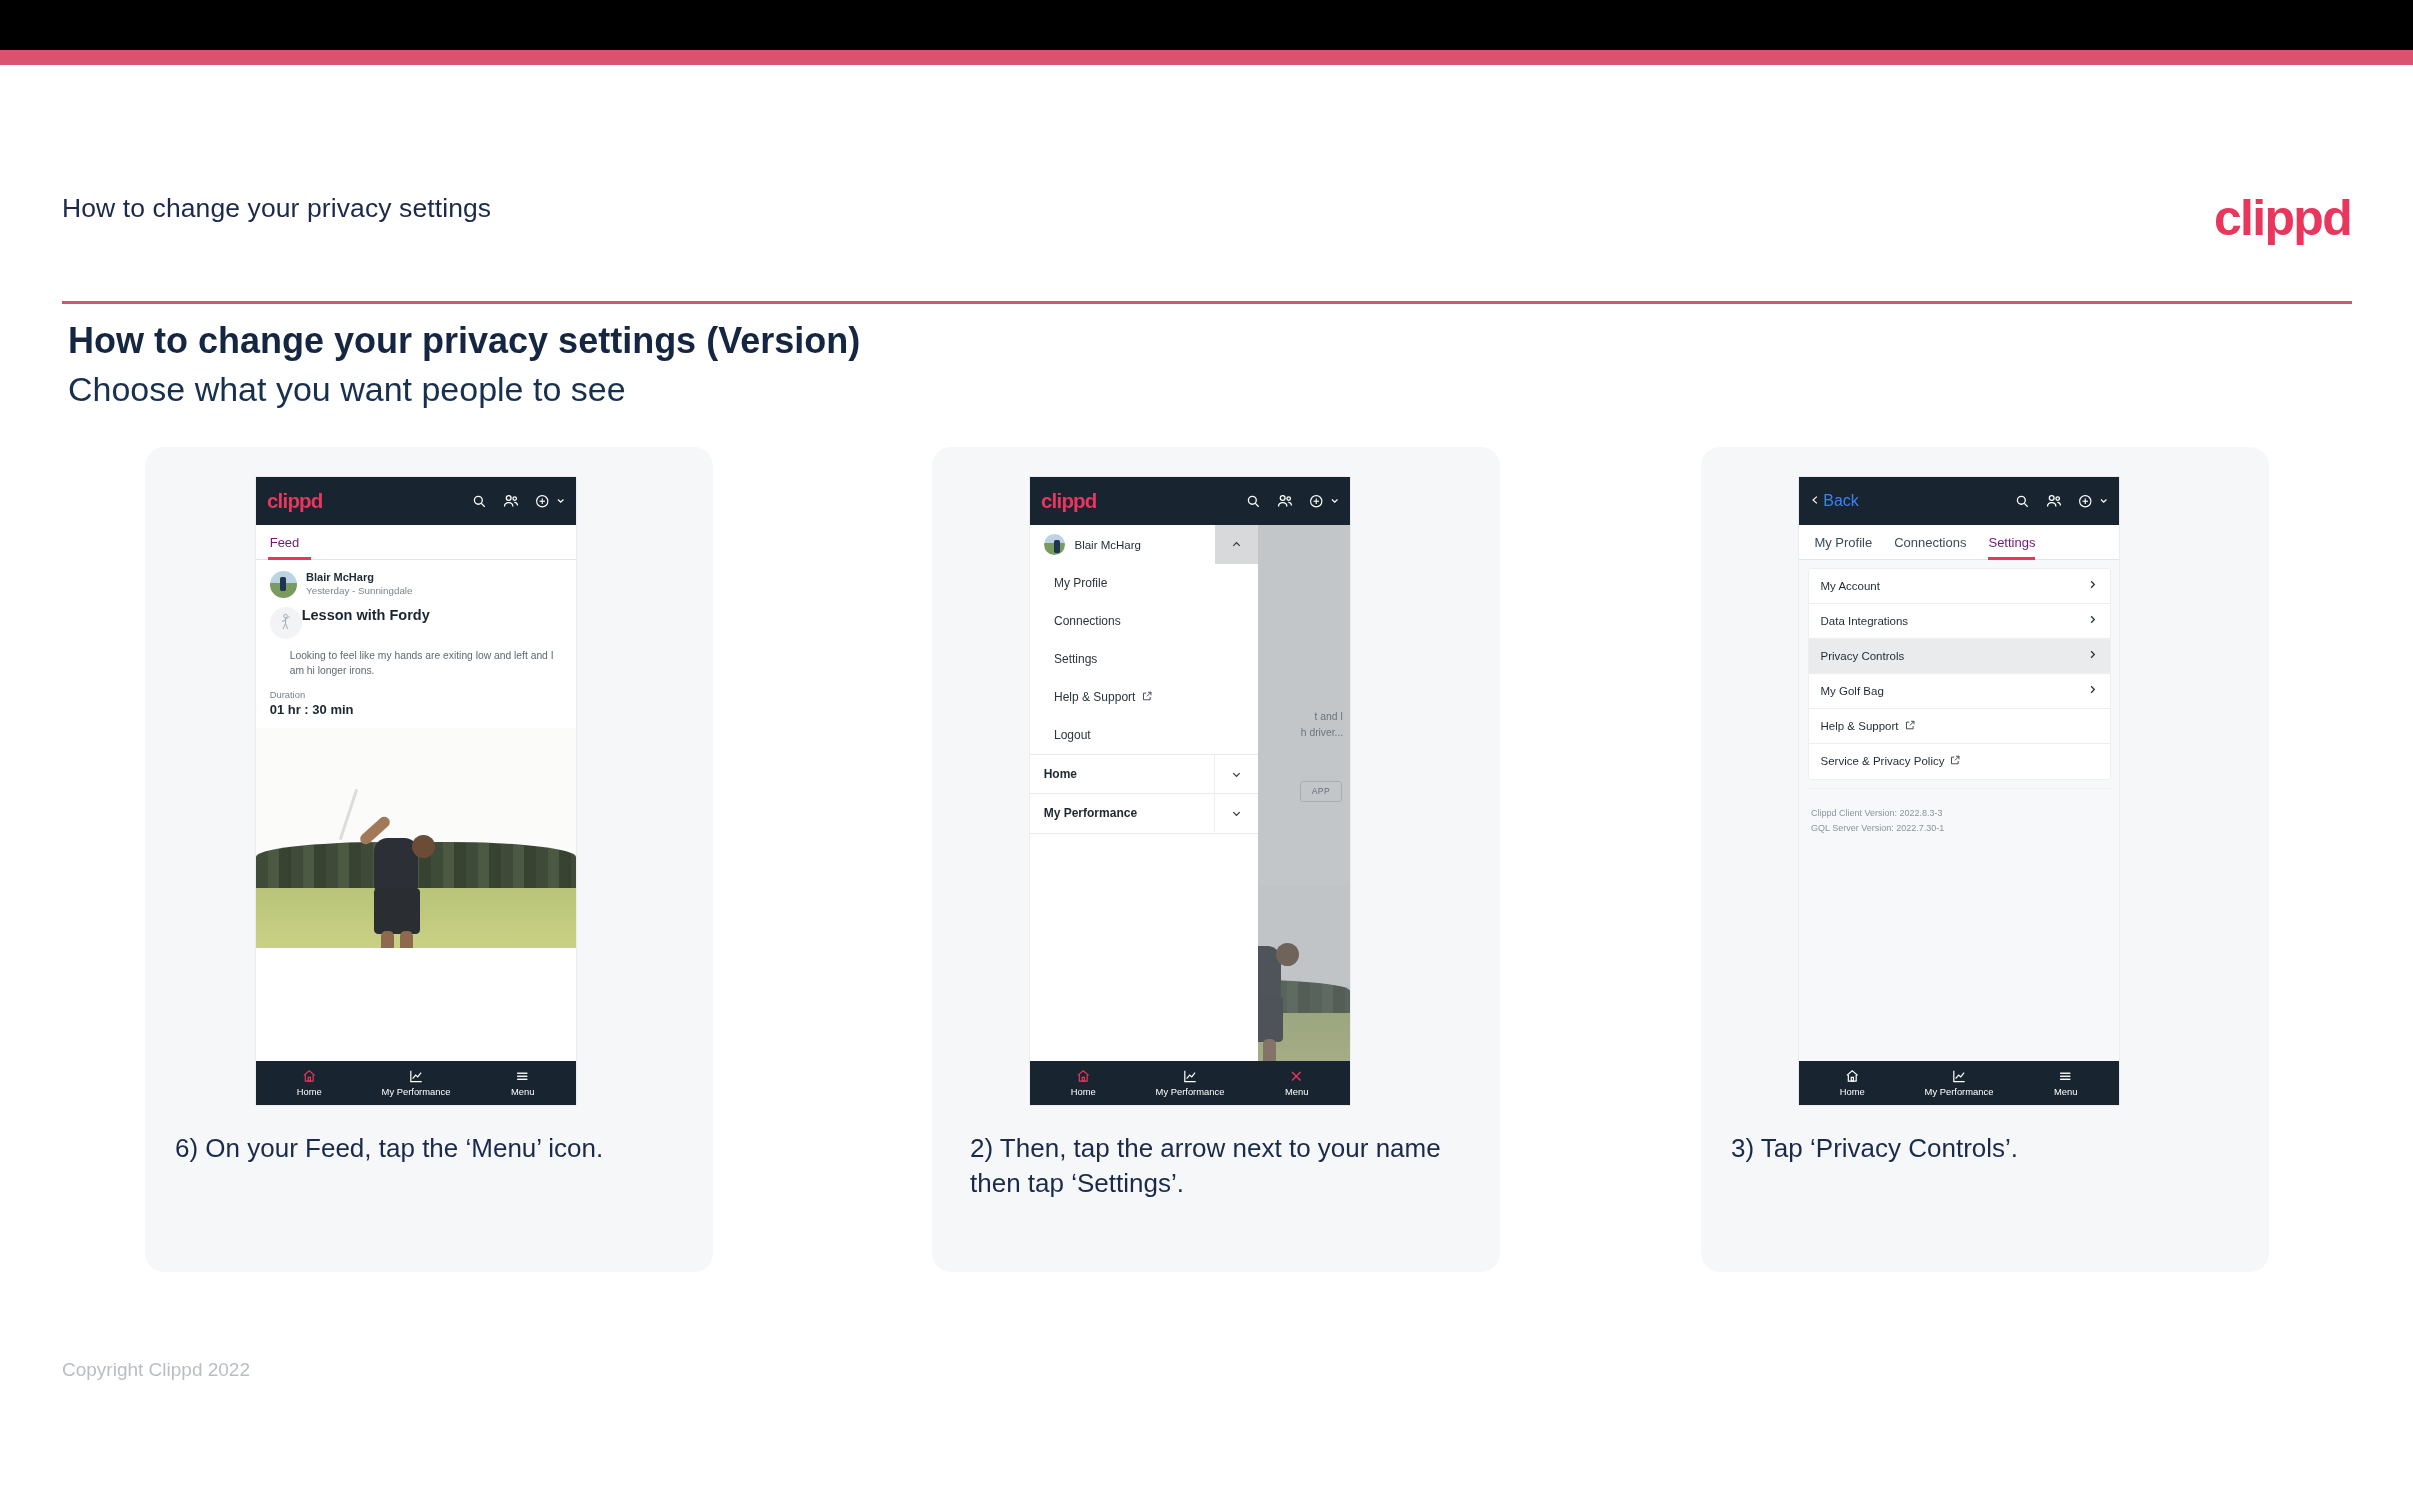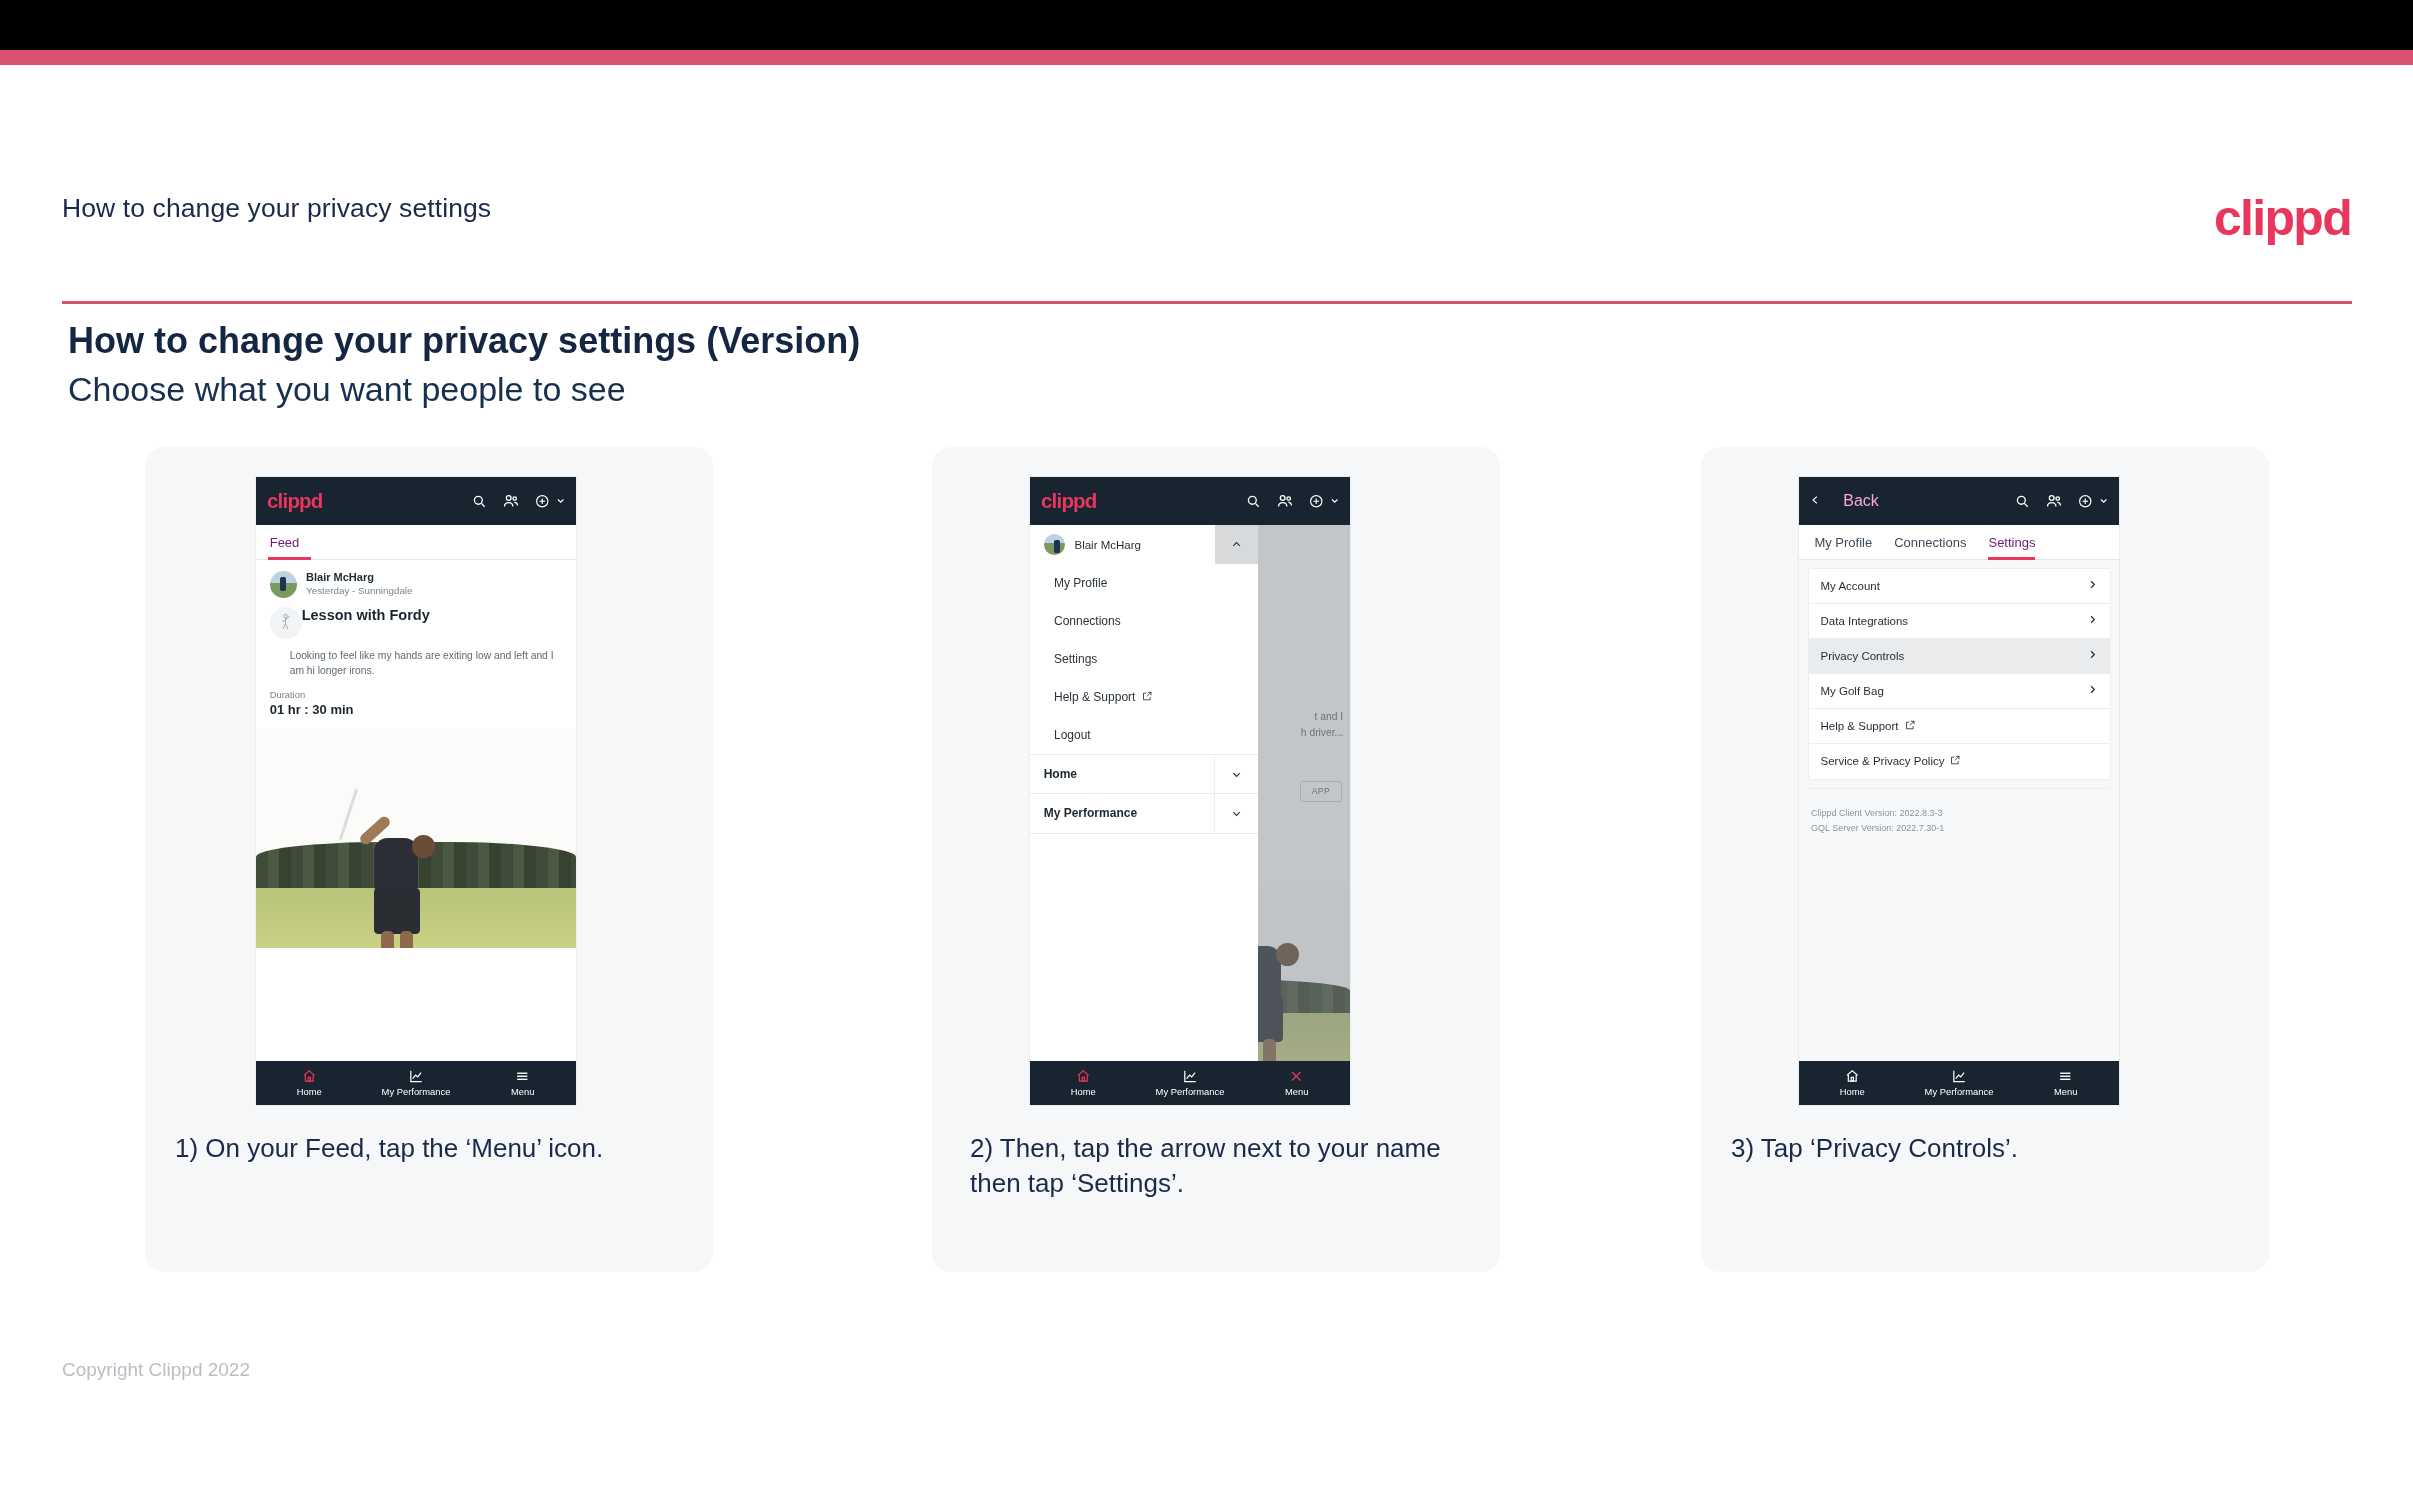--- a/index.html
+++ b/index.html
@@ -55,21 +55,21 @@
     box-shadow:0 0 0 0.9px rgba(0,0,0,.05);
   }
   #phone-2{left:98px;width:320px;}
   #phone-3{left:98px;width:320px;}
 
   .appbar{
     position:relative;height:48px;background:#18242f;
     display:flex;align-items:center;padding:0 11px;box-sizing:border-box;
   }
   .appbar-logo{font-size:20.5px;font-weight:700;color:#e8365d;letter-spacing:-0.8px;}
-  .appbar-back{display:flex;align-items:center;gap:23px;color:#f9a8d4;font-size:16px;}
+  .appbar-back{display:flex;align-items:center;gap:3px;color:#3b82f6;font-size:16px;}
   .appbar-icons{margin-left:auto;display:flex;align-items:center;gap:16px;color:#fff;}
   .appbar-icons svg{display:block;}
 
   
   .tabbar{display:flex;align-items:center;height:35px;border-bottom:0.9px solid #e3e6e8;background:#fff;padding-left:15.4px;box-sizing:border-box;}
   .tabbar .tab{font-size:13px;color:#3d4b58;margin-right:22px;position:relative;height:35px;line-height:35px;}
   .tabbar .tab.active{color:#701a75;}
   .tabbar .tab.active::after{content:"";position:absolute;left:0;right:0;bottom:0;height:2.6px;background:#e8365d;}
   .tabbar-feed{padding-left:13.7px;}
   .tabbar-feed .tab{margin-right:0;}
@@ -268,21 +268,21 @@
       <div class="bn-item">
         <svg width="14.5" height="14.5" viewBox="0 0 24 24" stroke="#fff" stroke-width="2.3">
             <line x1="3.5" y1="7" x2="20.5" y2="7"></line>
             <line x1="3.5" y1="12" x2="20.5" y2="12"></line>
             <line x1="3.5" y1="17" x2="20.5" y2="17"></line>
           </svg>
         <span class="bn-label">Menu</span>
       </div>
     </div>
   </div>
-  <div class="caption" id="caption-1" style="position:absolute;left:30px;top:684px;width:530px;">1) On your Feed, tap the ‘Menu’ icon.</div>
+  <div class="caption" id="caption-1" style="position:absolute;left:30px;top:684px;width:530px;">6) On your Feed, tap the ‘Menu’ icon.</div>
 </div>
 
 <div class="card" id="card-2">
   <div class="phone" id="phone-2">
 
     <div class="appbar">
       <div class="appbar-logo">clippd</div>
       <div class="appbar-icons">
         <span>
           <svg width="14.5" height="14.5" viewBox="0 0 24 24" fill="none" stroke="#fff" stroke-width="2.2">

